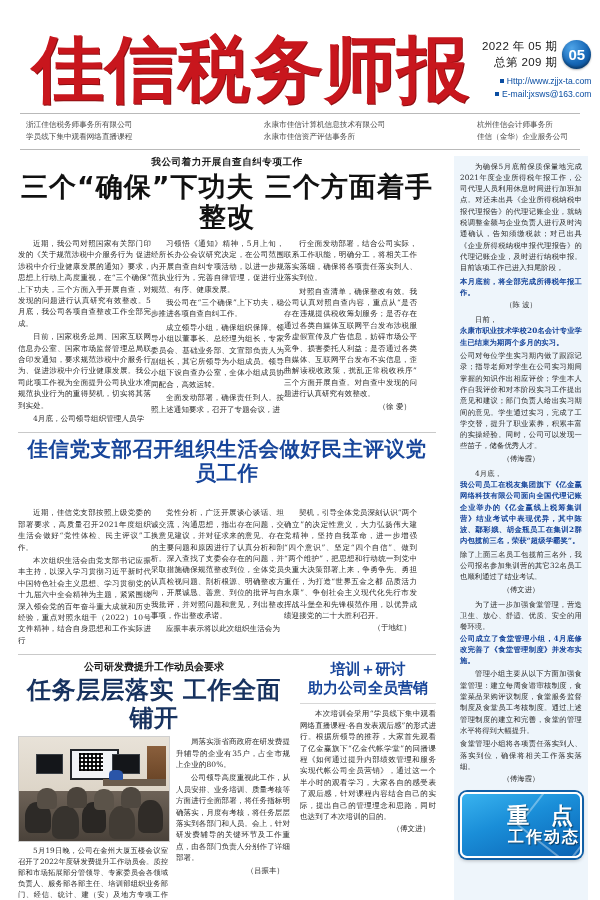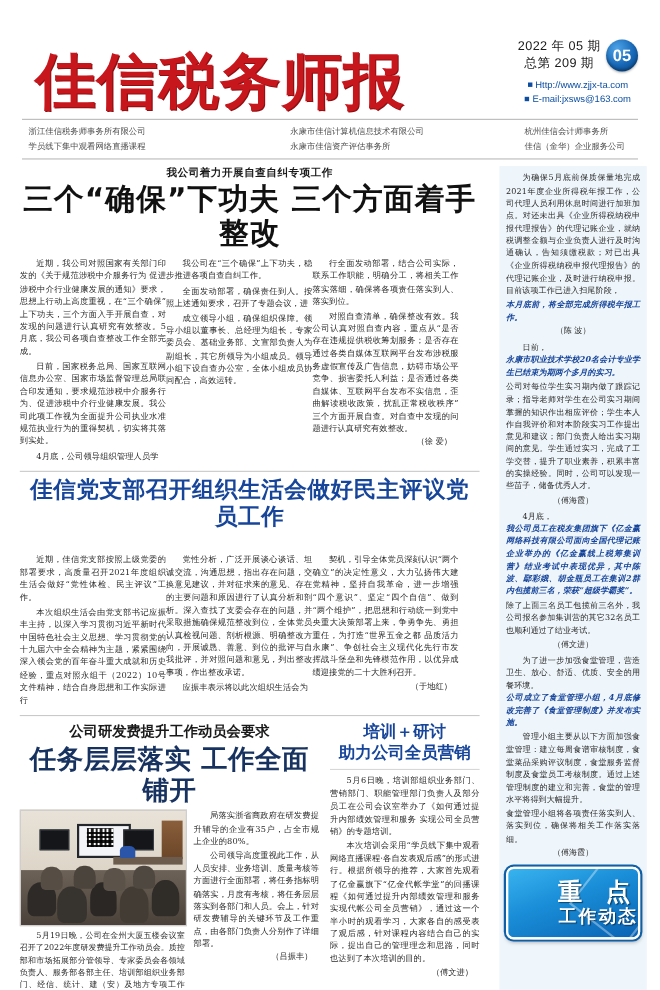--- a/index.html
+++ b/index.html
@@ -19,30 +19,30 @@
   }
 
   
   .masthead{
     display:flex;align-items:flex-end;justify-content:space-between;
     padding-top:34px;
   }
   .masthead-title{
     font-family:"DejaVu Serif","Liberation Serif",serif;
     font-weight:bold;
-    font-size:55px;
+    font-size:72px;
     line-height:0.98;
     letter-spacing:1px;
     color:#c8161d;
     text-shadow:1px 1px 0 #8d0f12;
     white-space:nowrap;
     margin-left:14px;
   }
   .masthead-right{
-    text-align:center;
+    text-align:right;
     padding-bottom:4px;
     margin-right:2px;
     margin-left:12px;
   }
   .issue-row{display:flex;align-items:center;gap:5px;}
   .issue-lines{
     font-size:11.5px;line-height:1.42;color:#1a1a1a;
     font-family:"Liberation Sans",sans-serif;
     white-space:nowrap;letter-spacing:.4px;
   }
@@ -108,21 +108,21 @@
     color:#17459a;letter-spacing:.5px;
     margin:4px 0 22px 0;
   }
   .headline-navy{
     text-align:center;
     font-family:"DejaVu Serif","Liberation Serif",serif;
     font-weight:bold;font-size:24px;line-height:1.15;
     color:#17325f;letter-spacing:.5px;
   }
   .kicker-sm{
-    text-align:center;font-size:13px;font-weight:bold;color:#1a1a1a;
+    text-align:center;font-size:10px;font-weight:bold;color:#1a1a1a;
     font-family:"Liberation Sans",sans-serif;margin-bottom:2px;
   }
   .headline-col{
     text-align:center;
     font-family:"DejaVu Serif","Liberation Serif",serif;
     font-weight:bold;font-size:15px;line-height:1.28;
     color:#17459a;
   }
 
   
@@ -132,21 +132,21 @@
   p.art{
     font-family:"DejaVu Serif","Liberation Serif",serif;
     font-size:7.5px;
     line-height:1.52;
     color:#2a2a2a;
     text-align:justify;
     text-indent:15px;
     margin:0 0 2px 0;
     letter-spacing:.1px;
   }
-  p.art.b{font-weight:bold;color:#17459a;font-style:italic;}
+  p.art.b{font-weight:bold;color:#17459a;}
   p.sign{
     font-family:"DejaVu Serif","Liberation Serif",serif;
     font-size:7.5px;text-align:right;color:#2a2a2a;
     margin:1px 0 4px 0;padding-right:6px;
   }
   .hrule{border-top:1px solid #c9c9c9;margin:6px 0 5px 0;}
   .hrule-thin{border-top:1px solid #d7d7d7;margin:5px 0 4px 0;}
 
   
   .rz p.art{font-size:7.3px;line-height:1.55;}
@@ -259,23 +259,24 @@
       <div>
         <div class="kicker">我公司着力开展自查自纠专项工作</div>
         <div class="headline-main">三个“确保”下功夫 三个方面着手整改</div>
         <div class="cols-3">
           <div class="col">
             <p class="art">近期，我公司对照国家有关部门印发的《关于规范涉税中介服务行为 促进涉税中介行业健康发展的通知》要求，思想上行动上高度重视，在“三个确保”上下功夫，三个方面入手开展自查，对发现的问题进行认真研究有效整改。5月底，我公司各项自查整改工作全部完成。</p>
             <p class="art">日前，国家税务总局、国家互联网信息办公室、国家市场监督管理总局联合印发通知，要求规范涉税中介服务行为、促进涉税中介行业健康发展。我公司此项工作视为全面提升公司执业水准规范执业行为的重得契机，切实将其落到实处。</p>
             <p class="art">4月底，公司领导组织管理人员学</p>
           </div>
           <div class="col">
+            <p class="art">习领悟《通知》精神，5月上旬，经所长办公会议研究决定，在公司范围内开展自查自纠专项活动，以进一步规范执业行为，完善自律管理，促进行业规范、有序、健康发展。</p>
             <p class="art">我公司在“三个确保”上下功夫，稳步推进各项自查自纠工作。</p>
+            <p class="art">成立领导小组，确保组织保障。领导小组以董事长、总经理为组长，专家委员会、基础业务部、文宣部负责人为副组长，其它所领导为小组成员。领导小组下设自查办公室，全体小组成员协同配合，高效运转。</p>
             <p class="art">全面发动部署，确保责任到人。按照上述通知要求，召开了专题会议，进</p>
-            <p class="art">成立领导小组，确保组织保障。领导小组以董事长、总经理为组长，专家委员会、基础业务部、文宣部负责人为副组长，其它所领导为小组成员。领导小组下设自查办公室，全体小组成员协同配合，高效运转。</p>
           </div>
           <div class="col">
             <p class="art">行全面发动部署，结合公司实际，联系工作职能，明确分工，将相关工作落实落细，确保将各项责任落实到人、落实到位。</p>
             <p class="art">对照自查清单，确保整改有效。我公司认真对照自查内容，重点从“是否存在违规提供税收筹划服务；是否存在通过各类自媒体互联网平台发布涉税服务虚假宣传及广告信息，妨碍市场公平竞争、损害委托人利益；是否通过各类自媒体、互联网平台发布不实信息，歪曲解读税收政策，扰乱正常税收秩序”三个方面开展自查。对自查中发现的问题进行认真研究有效整改。</p>
             <p class="sign">（徐 爱）</p>
           </div>
         </div>
       </div>
 
       <div class="hrule"></div>
@@ -334,21 +335,20 @@
               <p class="art">公司领导高度重视此工作，从人员安排、业务培训、质量考核等方面进行全面部署，将任务指标明确落实，月度有考核，将任务层层落实到各部门和人员。会上，针对研发费辅导的关键环节及工作重点，由各部门负责人分别作了详细部署。</p>
               <p class="sign">（吕振丰）</p>
             </div>
           </div>
         </div>
 
         <div style="width:136px;">
           <div class="headline-col">培训＋研讨</div>
           <div class="headline-col">助力公司全员营销</div>
           <div class="hrule-thin"></div>
-          <p class="art">5月6日晚，培训部组织业务部门、营销部门、职能管理部门负责人及部分员工在公司会议室举办了《如何通过提升内部绩效管理和服务 实现公司全员营销》的专题培训。</p>
           <p class="art">本次培训会采用“学员线下集中观看网络直播课程·各自发表观后感”的形式进行。根据所领导的推荐，大家首先观看了亿金赢旗下“亿金代帐学堂”的回播课程《如何通过提升内部绩效管理和服务 实现代帐公司全员营销》，通过这一个半小时的观看学习，大家各自的感受表了观后感，针对课程内容结合自己的实际，提出自己的管理理念和思路，同时也达到了本次培训的目的。</p>
           <p class="sign">（傅文进）</p>
         </div>
       </div>
     </div>
 
     <div class="vdiv"></div>
 
     <div class="right-zone rz">
 

